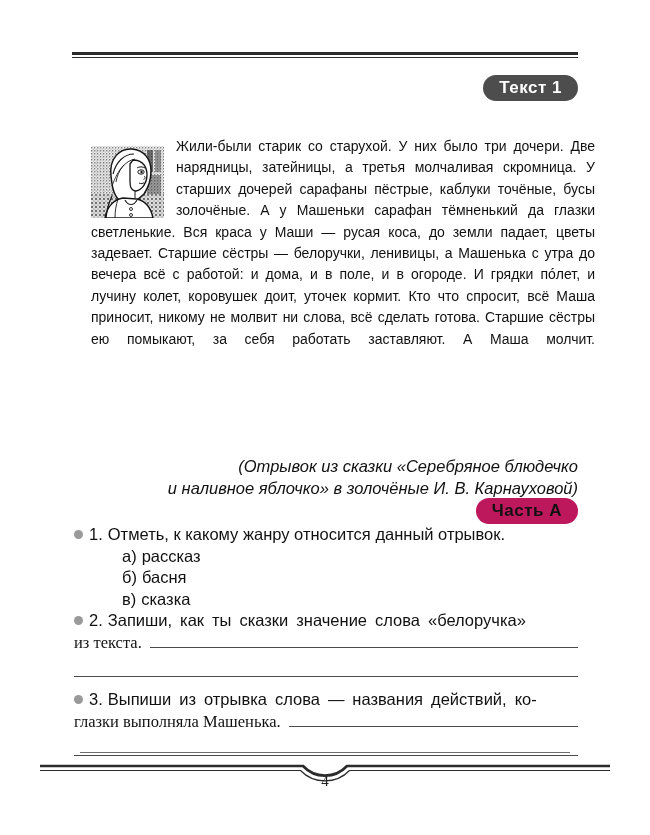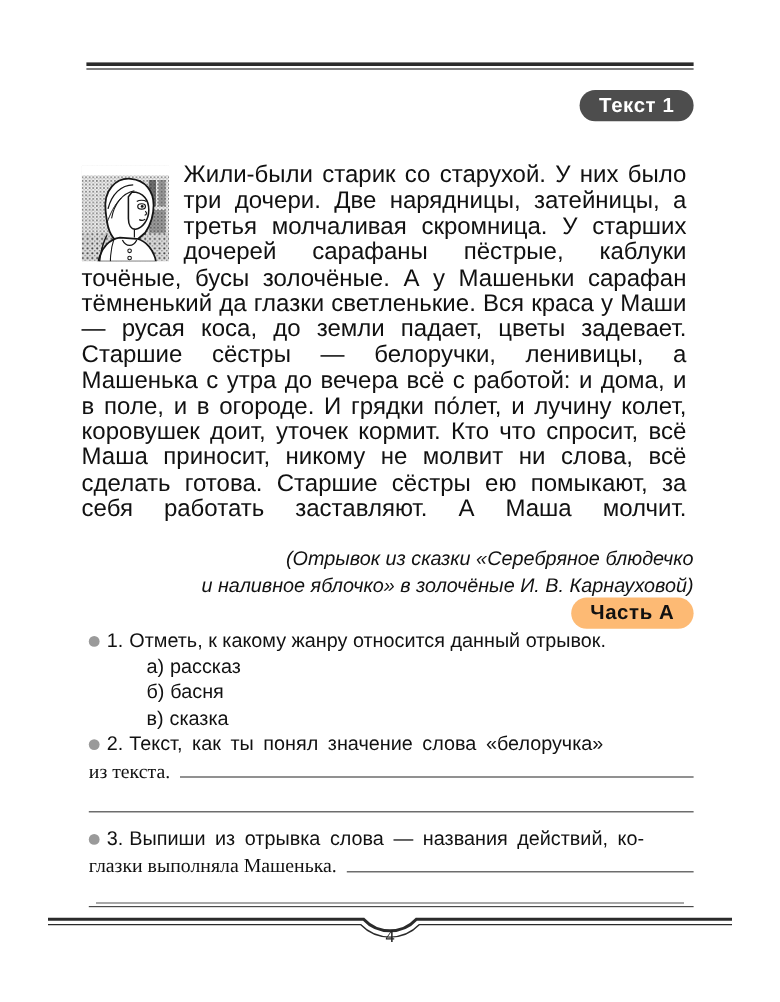--- a/index.html
+++ b/index.html
@@ -65,42 +65,42 @@
     padding: 0 16px;
     background: #4d4d4d;
     color: #ffffff;
     font-size: 17px;
   }
   .badge-parta {
     right: 72px;
     top: 498px;
     height: 26px;
     padding: 0 16px;
-    background: #fdba74;
+    background: #be185d;
     color: #111111;
     font-size: 17px;
   }
 
   
   .instruction {
     position: absolute;
     left: 74px;
     top: 101px;
     font-size: 16.5px;
     line-height: 22px;
     word-spacing: 2px;
   }
 
   
   .story {
     position: absolute;
-    left: 68px;
+    left: 91px;
     top: 136px;
     width: 504px;
-    font-size: 20px;
+    font-size: 14px;
     line-height: 21.4px;
     text-align: justify;
     text-justify: inter-word;
     hyphens: manual;
   }
   .story p {
     margin: 0;
     text-indent: 0;
   }
   .illustration {
@@ -338,21 +338,21 @@
         <li>
           <span class="opt-letter">в)</span><span>сказка</span>
         </li>
       </ul>
     </div>
 
     <div class="q">
       <div class="q-line">
         <span class="bullet"></span>
         <span class="q-num">2.</span>
-        <span class="q-text spread">Текст, как ты понял значение слова «белоручка»</span>
+        <span class="q-text spread">Запиши, как ты сказки значение слова «белоручка»</span>
       </div>
       <div class="q-cont">
         <span class="cont-text">из текста.</span>
         <span class="rule"></span>
       </div>
       <div class="rule-block">
         <div class="rule-full"></div>
       </div>
     </div>
 

